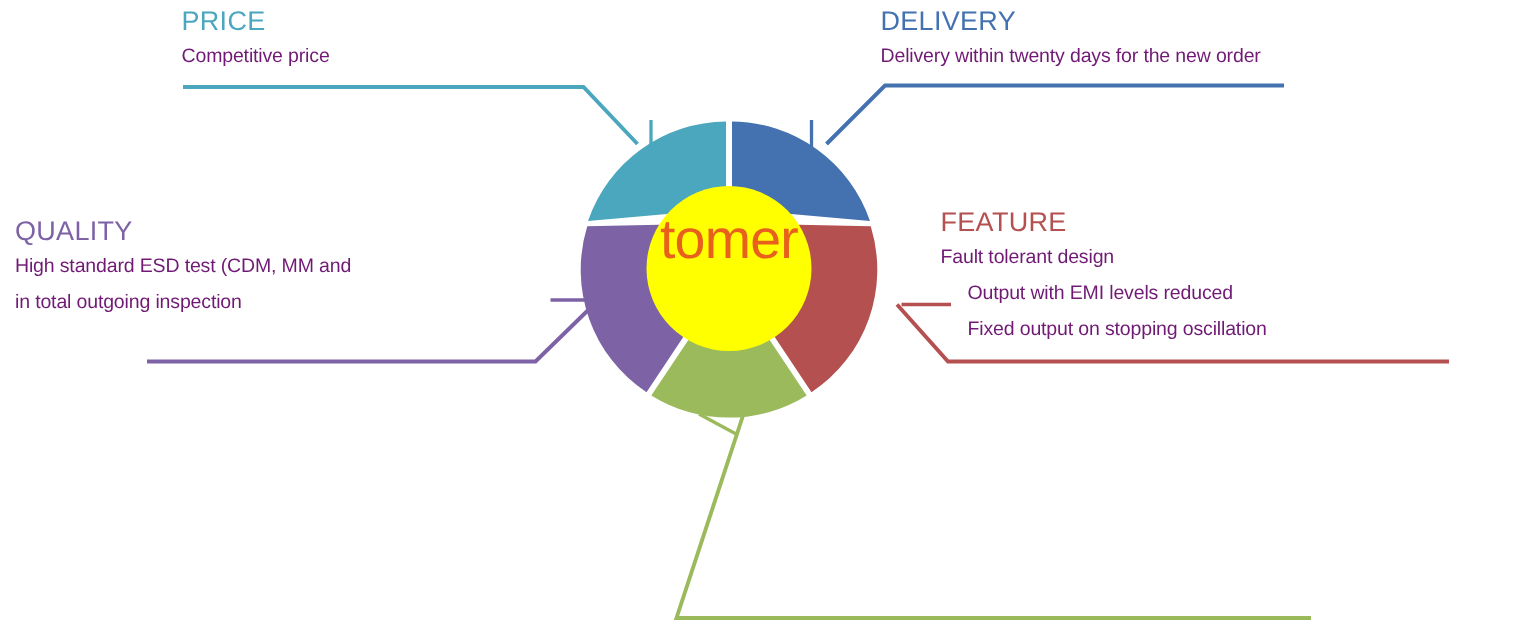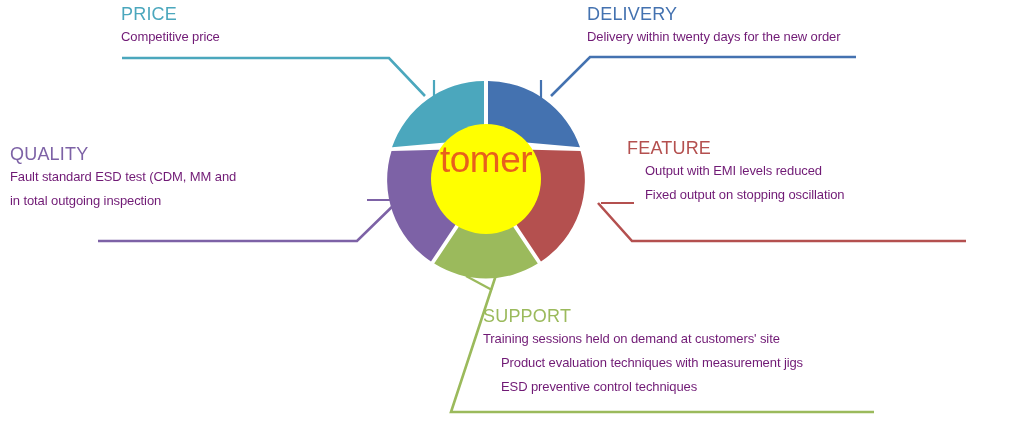--- a/index.html
+++ b/index.html
@@ -140,30 +140,25 @@
     <div class="body-line">Competitive price</div>
   </div>
 
   <div class="block" id="delivery-block">
     <div class="head" style="color: rgb(68, 114, 176);">DELIVERY</div>
     <div class="body-line">Delivery within twenty days for the new order</div>
   </div>
 
   <div class="block" id="quality-block">
     <div class="head" style="color: rgb(125, 98, 166);">QUALITY</div>
-    <div class="body-line">Fault standard ESD test (CDM, MM and</div>
+    <div class="body-line">High standard ESD test (CDM, MM and</div>
     <div class="body-line">in total outgoing inspection</div>
   </div>
 
   <div class="block" id="feature-block">
     <div class="head" style="color: rgb(180, 80, 79);">FEATURE</div>
+    <div class="body-line">Fault tolerant design</div>
     <div class="body-line indent-1">Output with EMI levels reduced</div>
     <div class="body-line indent-1">Fixed output on stopping oscillation</div>
   </div>
 
-  <div class="block" id="support-block">
-    <div class="head" style="color: rgb(155, 186, 92);">SUPPORT</div>
-    <div class="body-line">Training sessions held on demand at customers' site</div>
-    <div class="body-line indent-1">Product evaluation techniques with measurement jigs</div>
-    <div class="body-line indent-1">ESD preventive control techniques</div>
-  </div>
 
 </div>
 
 </body></html>

